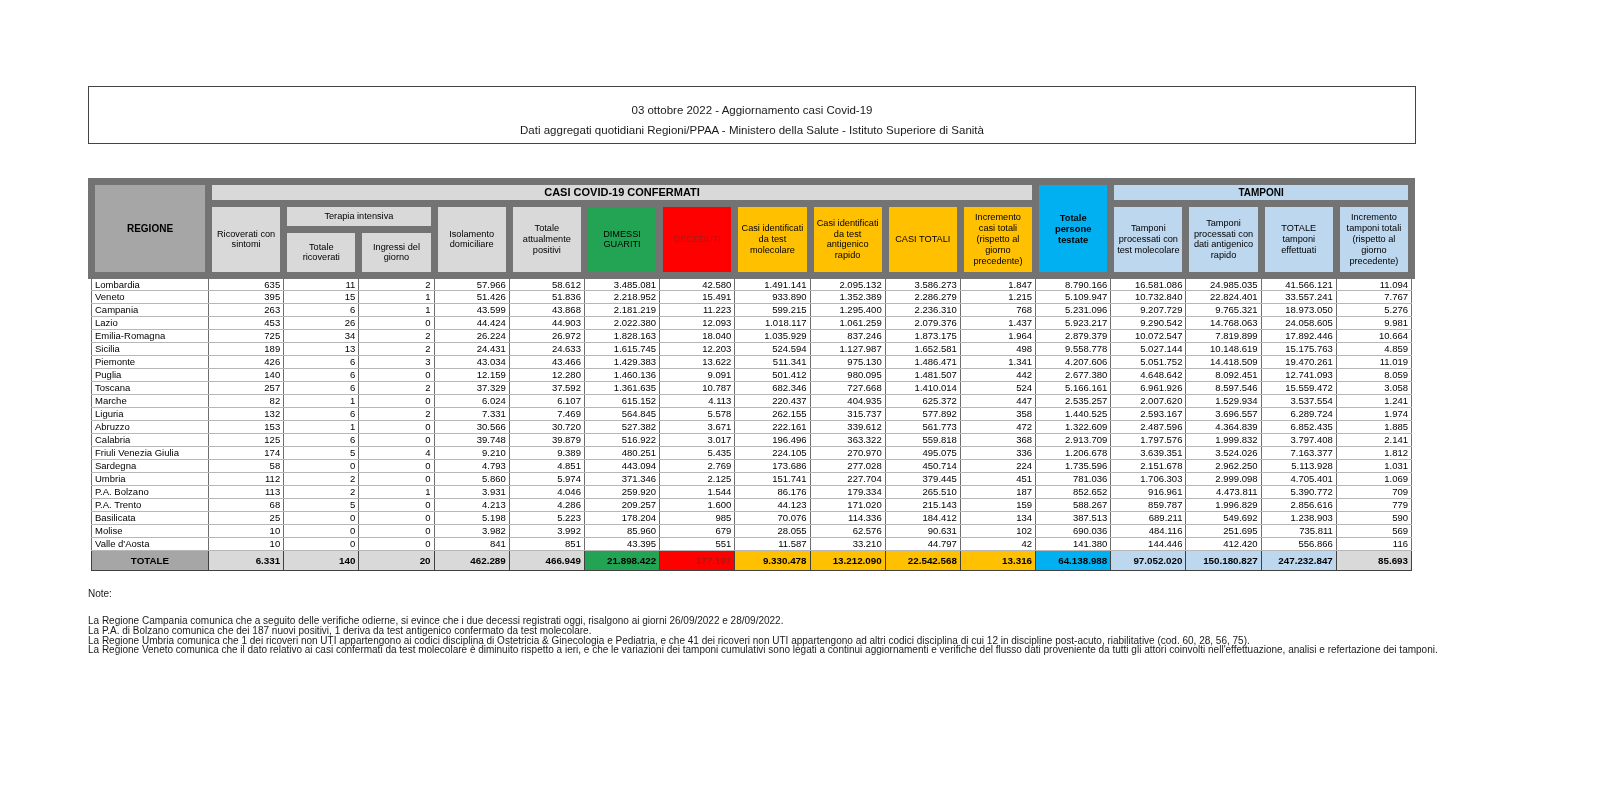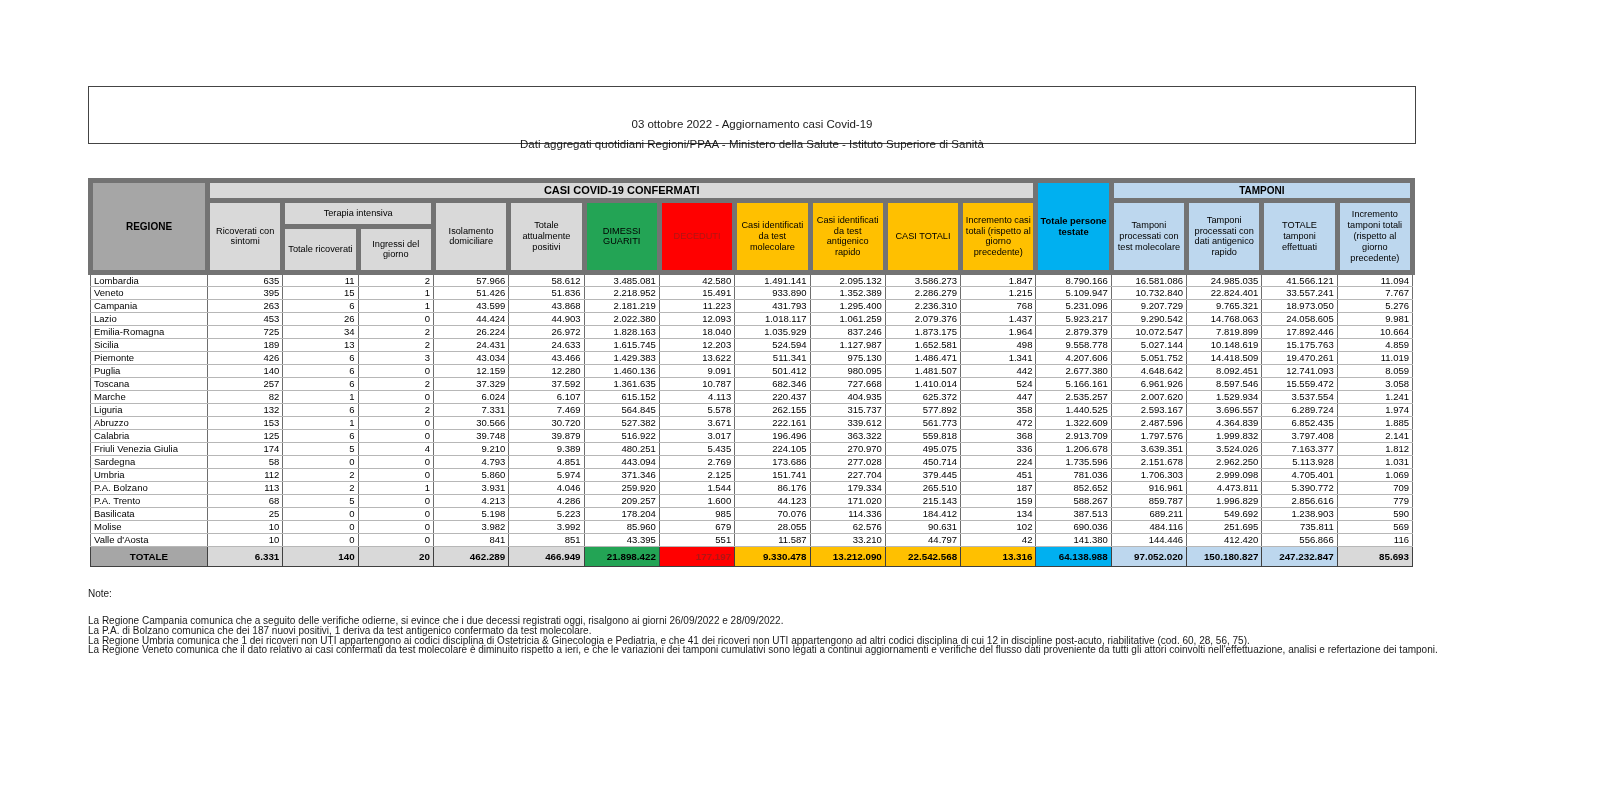--- a/index.html
+++ b/index.html
@@ -2,30 +2,30 @@
 <html style="--green: #23A455; --red: #FF0000; --dark-red: #B01513; --yellow: #FFC000; --cyan: #00B0F0; --light-blue: #BDD7EE; --dark-gray: #A6A6A6; --light-gray: #D9D9D9;"><head>
 <meta charset="utf-8">
 <style>
   * { box-sizing: border-box; margin: 0; padding: 0; }
   html, body { width: 1600px; height: 785px; background: #ffffff; overflow: hidden;
     font-family: "Liberation Sans", "DejaVu Sans", sans-serif; color: #000; }
   .page { position: relative; width: 1600px; height: 785px; background: #fff; }
 
   
   .title-box { position: absolute; left: 88px; top: 86px; width: 1328px; height: 58px;
-    border: 1px solid #444; background: #fff; text-align: center; padding-top: 27px; }
+    border: 1px solid #444; background: #fff; text-align: center; padding-top: 13px; }
   .title-box .line { font-size: 11.5px; line-height: 20px; color: #1a1a1a; }
 
   
   table.covid { position: absolute; left: 88px; top: 178px; width: 1327px;
     border-collapse: collapse; table-layout: fixed; border: 1px solid #404040; }
   col.c-region { width: 117px; }
 
   th { font-weight: normal; }
-  thead th { border: 5px solid #737373; font-size: 9.2px; line-height: 1.18;
+  thead th { border: 7px solid #737373; font-size: 9.2px; line-height: 1.18;
     text-align: center; vertical-align: middle; padding: 1px 2px; }
   .grp { font-weight: bold; font-size: 11px; }
   .grp-tamponi { font-weight: bold; font-size: 10px; }
   .hdr-regione { font-weight: bold; font-size: 10px; }
   .hdr-testate { font-weight: bold; font-size: 9.4px; }
 
   .h-darkgray { background: var(--dark-gray); }
   .h-gray { background: var(--light-gray); }
   .h-green { background: var(--green); }
   .h-red { background: var(--red); color: var(--dark-red); }
@@ -144,21 +144,21 @@
         </tr>
         <tr>
           <td class="region">Campania</td>
           <td class="num">263</td>
           <td class="num">6</td>
           <td class="num">1</td>
           <td class="num">43.599</td>
           <td class="num">43.868</td>
           <td class="num">2.181.219</td>
           <td class="num">11.223</td>
-          <td class="num">431.793</td>
+          <td class="num">599.215</td>
           <td class="num">1.295.400</td>
           <td class="num">2.236.310</td>
           <td class="num">768</td>
           <td class="num">5.231.096</td>
           <td class="num">9.207.729</td>
           <td class="num">9.765.321</td>
           <td class="num">18.973.050</td>
           <td class="num">5.276</td>
         </tr>
         <tr>

